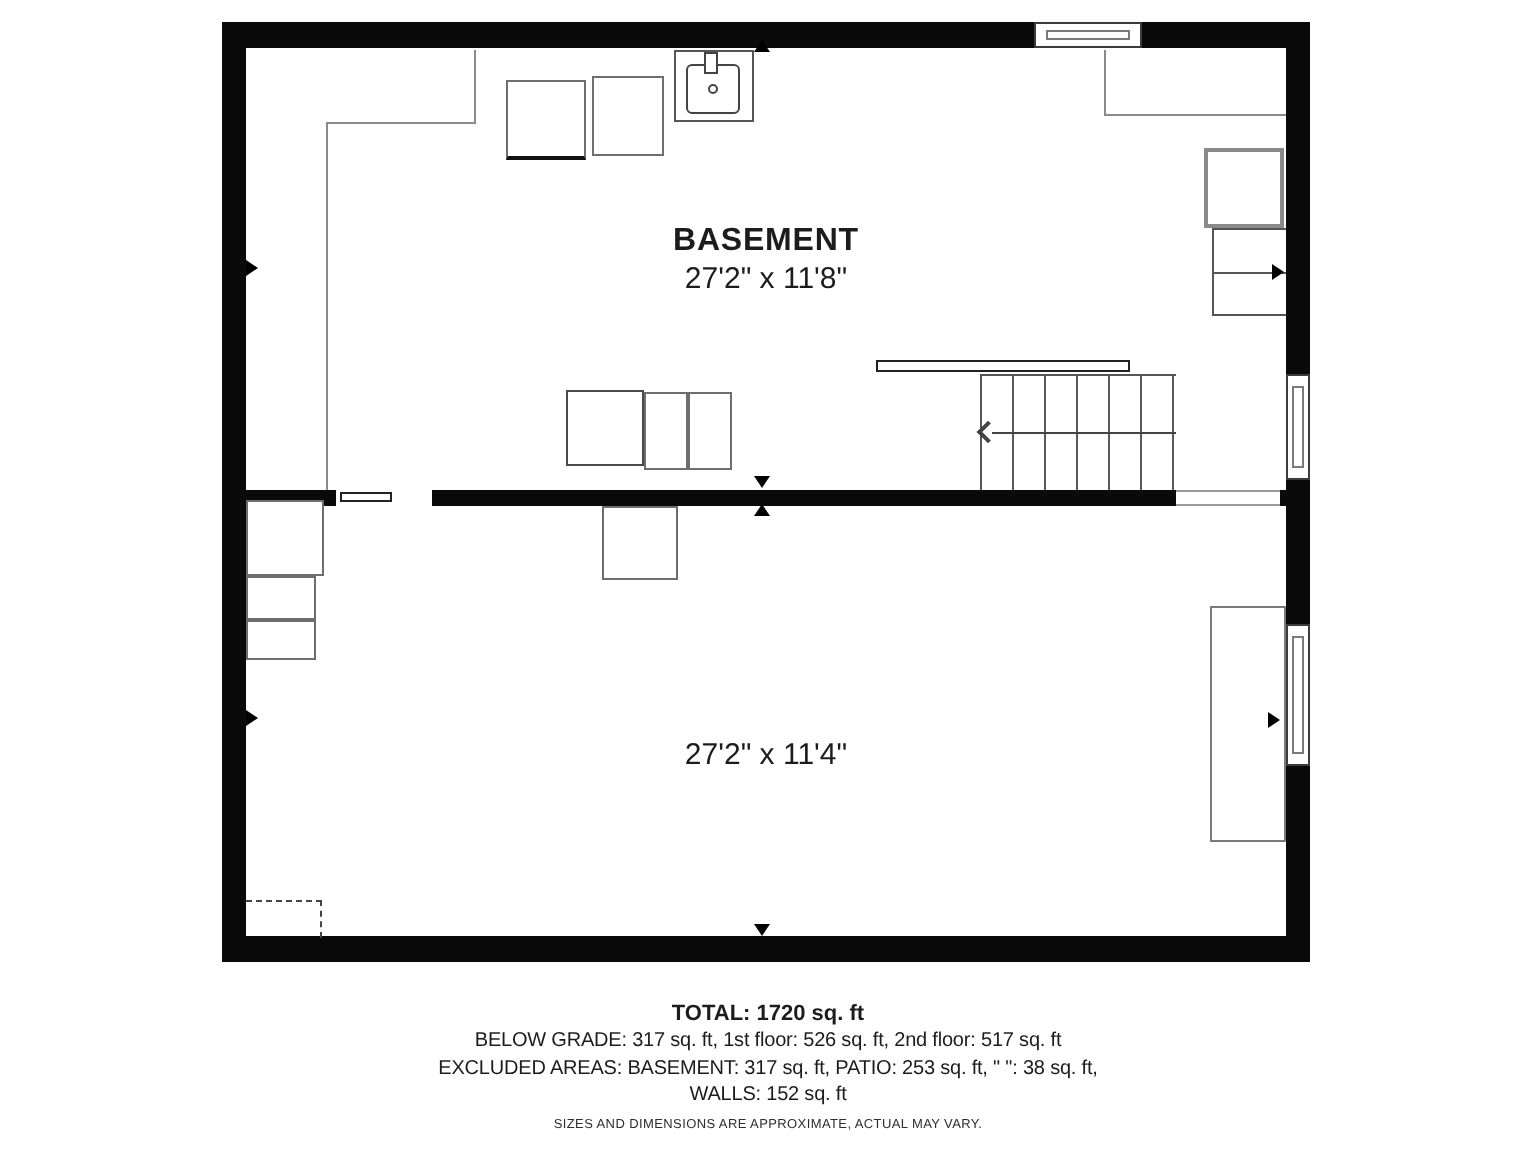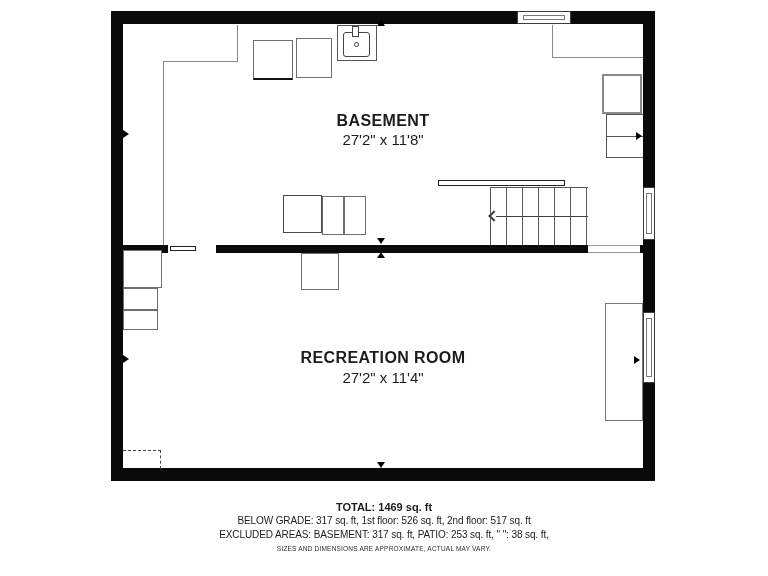--- a/index.html
+++ b/index.html
@@ -87,23 +87,23 @@
   <div class="tri tri-up" style="left:377px;top:20px;"></div>
   <div class="tri tri-down" style="left:377px;top:238px;"></div>
   <div class="tri tri-up" style="left:377px;top:252px;"></div>
   <div class="tri tri-down" style="left:377px;top:462px;"></div>
   <div class="tri tri-right" style="left:123px;top:130px;"></div>
   <div class="tri tri-right" style="left:123px;top:355px;"></div>
   <div class="tri tri-right" style="left:634px;top:356px;"></div>
 
   <div class="room-label room-name" style="top:112px;">BASEMENT</div>
   <div class="room-label room-dims" style="top:132px;">27'2" x 11'8"</div>
-  <div class="room-label room-name" style="top:349px;">RECREATION ROOM</div>
   <div class="room-label room-dims" style="top:370px;">27'2" x 11'4"</div>
 
   <div id="footer">
-    <div class="f-bold">TOTAL: 1469 sq. ft</div>
+    <div class="f-bold">TOTAL: 1720 sq. ft</div>
     <div class="f-line">BELOW GRADE: 317 sq. ft, 1st floor: 526 sq. ft, 2nd floor: 517 sq. ft</div>
     <div class="f-line">EXCLUDED AREAS: BASEMENT: 317 sq. ft, PATIO: 253 sq. ft, " ": 38 sq. ft,</div>
+    <div class="f-line">WALLS: 152 sq. ft</div>
     <div class="f-tiny">SIZES AND DIMENSIONS ARE APPROXIMATE, ACTUAL MAY VARY.</div>
   </div>
 
 </div>
 
 </body></html>

